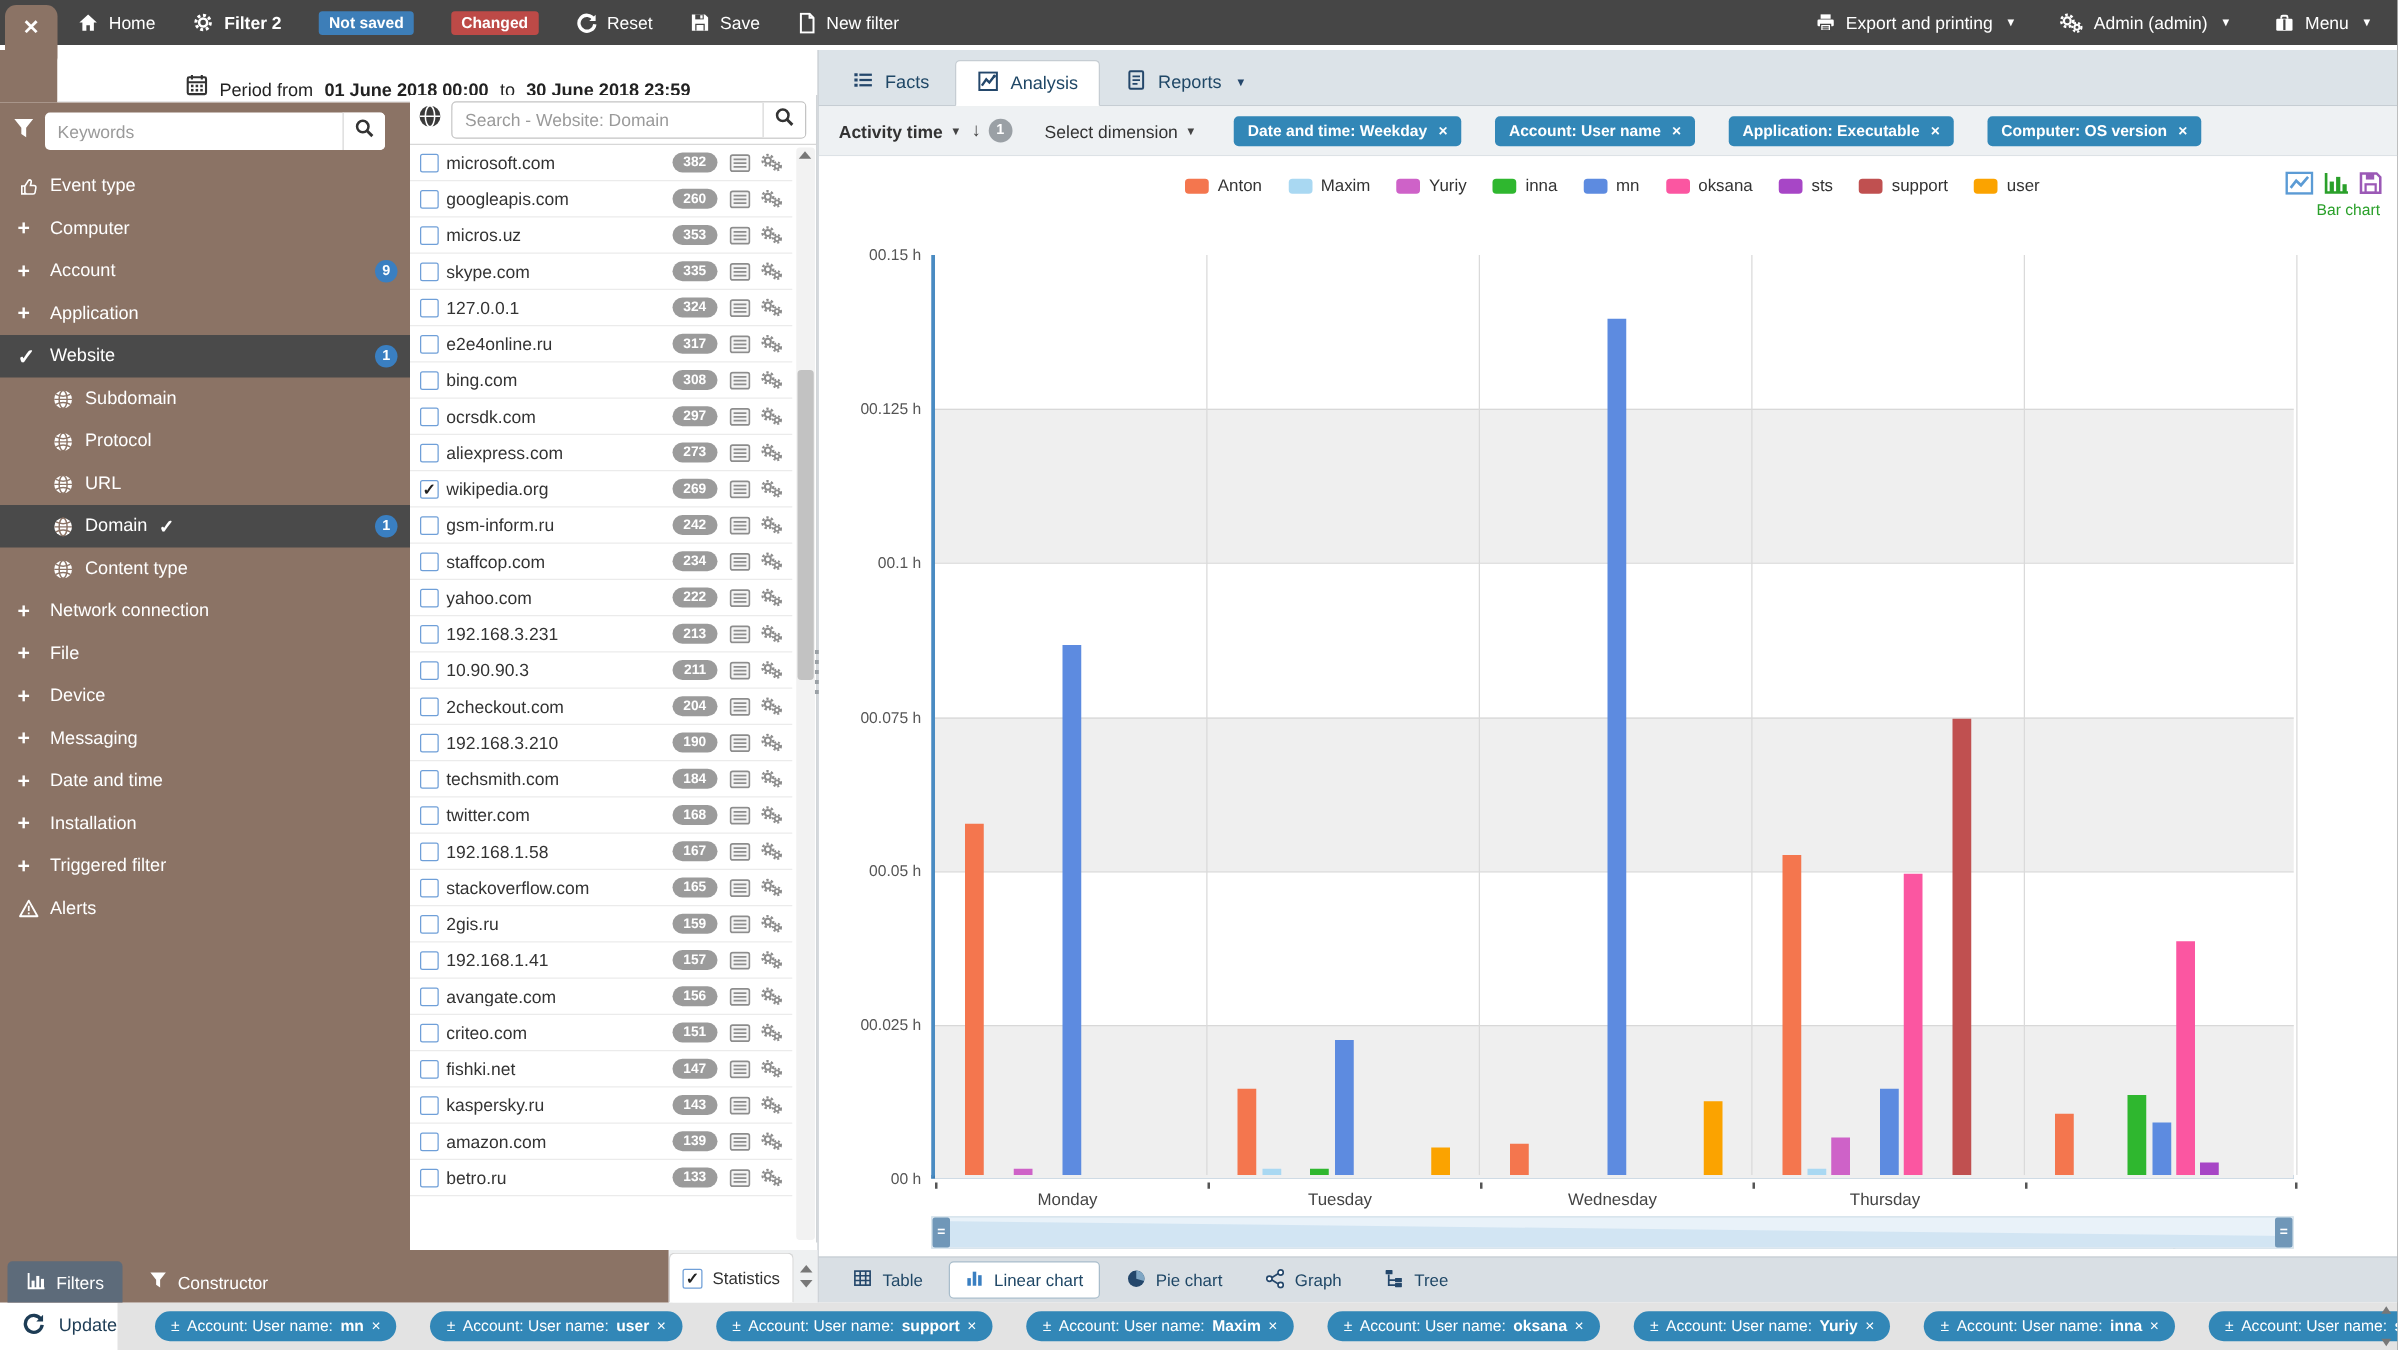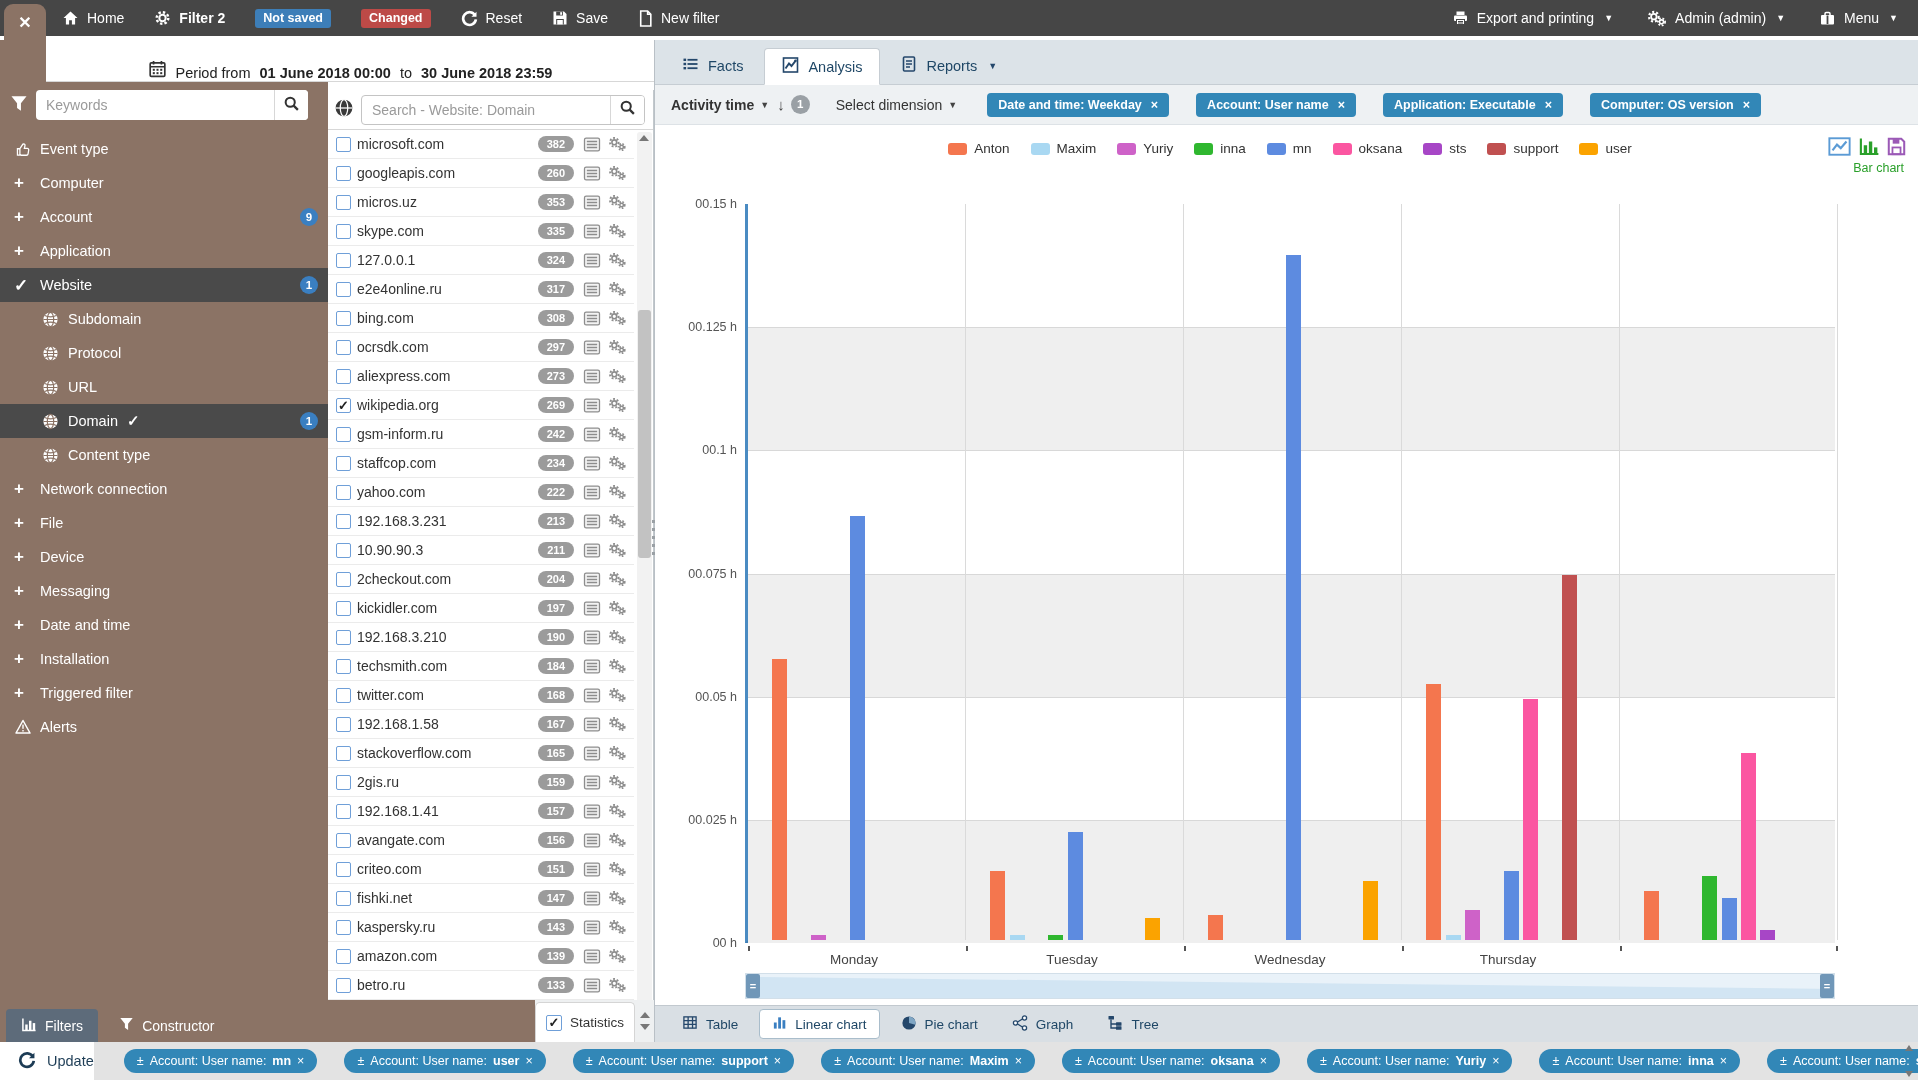--- a/index.html
+++ b/index.html
@@ -52,21 +52,21 @@
             border-radius:4px 4px 0 0; cursor:pointer; align-self:flex-end; }
   .lb-tab.active { background:#5d6b7a; }
   .stats-area { position:absolute; left:535px; top:1000px; width:119px; height:42px; background:#eef0f1; z-index:3; display:flex; }
   .stats-box { margin:2px 0 0 0; background:#fff; border:1px solid #d5d5d5; border-bottom:none; border-radius:5px 5px 0 0;
                display:flex; align-items:center; gap:8px; padding:0 10px; height:40px; font-size:13.5px; color:#333; }
   .mini-arrows { width:22px; display:flex; flex-direction:column; align-items:center; justify-content:center; gap:6px; }
   .tri-up { width:0; height:0; border-left:5px solid transparent; border-right:5px solid transparent; border-bottom:6px solid #777; cursor:pointer; }
   .tri-down { width:0; height:0; border-left:5px solid transparent; border-right:5px solid transparent; border-top:6px solid #777; cursor:pointer; }
 
   
-  .middle { position:absolute; left:328px; top:90px; width:326px; height:918px; background:#fff; border-right:1px solid #c2c8cc; }
+  .middle { position:absolute; left:328px; top:76px; width:326px; height:918px; background:#fff; border-right:1px solid #c2c8cc; }
   .search-row { height:40px; display:flex; align-items:center; gap:7px; padding:0 8px 0 6px; border-bottom:1px solid #d7d7d7; }
   .search-row .input-box { border:1px solid #c4c4c4; }
   .dlist { position:absolute; left:0; top:40px; width:306px; bottom:0; overflow:hidden; }
   .drow { height:29px; display:flex; align-items:center; border-bottom:1px solid #ebebeb; padding-left:8px; font-size:14px; color:#333; }
   .cbx { width:15px; height:15px; border:1px solid #6f9fd8; border-radius:2px; background:#fff; margin-right:6px; flex:none;
          display:flex; align-items:center; justify-content:center; font-size:13px; font-weight:bold; color:#222; cursor:pointer; }
   .dname { flex:1; white-space:nowrap; overflow:hidden; }
   .dcount { background:#9b9b9b; color:#fff; border-radius:10px; font-size:11px; font-weight:bold; padding:2px 9px; margin-right:9px; }
   .ricon { margin-right:7px; cursor:pointer; display:flex; }
   .mscroll { position:absolute; right:1px; top:42px; width:15px; bottom:2px; background:#f2f2f2; border-radius:3px; }
@@ -713,39 +713,20 @@
               <circle cx="6.3" cy="6.3" r="4.3" fill="none" stroke="#8d8d8d" stroke-width="1.9" stroke-dasharray="1.9 1.8"></circle>
               <circle cx="13.6" cy="11" r="1.8" fill="none" stroke="#8d8d8d" stroke-width="1.4"></circle>
               <circle cx="13.6" cy="11" r="3.2" fill="none" stroke="#8d8d8d" stroke-width="1.6" stroke-dasharray="1.6 1.5"></circle>
             </svg>
           </span>
         </div>
         <div class="drow">
           <div class="cbx"></div>
           <span class="dname">2checkout.com</span>
           <span class="dcount">204</span>
-          <span class="ricon">
-            <svg width="18" height="15" viewBox="0 0 16 14">
-              <rect x="1" y="1" width="14" height="12" rx="1.5" fill="#f4f4f4" stroke="#8d8d8d" stroke-width="1.2"></rect>
-              <path d="M3.2 4.2 H12.8 M3.2 7 H12.8 M3.2 9.8 H12.8" stroke="#8d8d8d" stroke-width="1.3"></path>
-            </svg>
-          </span>
-          <span class="ricon">
-            <svg width="19" height="16" viewBox="0 0 19 16">
-              <circle cx="6.3" cy="6.3" r="2.4" fill="none" stroke="#8d8d8d" stroke-width="1.6"></circle>
-              <circle cx="6.3" cy="6.3" r="4.3" fill="none" stroke="#8d8d8d" stroke-width="1.9" stroke-dasharray="1.9 1.8"></circle>
-              <circle cx="13.6" cy="11" r="1.8" fill="none" stroke="#8d8d8d" stroke-width="1.4"></circle>
-              <circle cx="13.6" cy="11" r="3.2" fill="none" stroke="#8d8d8d" stroke-width="1.6" stroke-dasharray="1.6 1.5"></circle>
-            </svg>
-          </span>
-        </div>
-        <div class="drow">
-          <div class="cbx"></div>
-          <span class="dname">kickidler.com</span>
-          <span class="dcount">197</span>
           <span class="ricon">
             <svg width="18" height="15" viewBox="0 0 16 14">
               <rect x="1" y="1" width="14" height="12" rx="1.5" fill="#f4f4f4" stroke="#8d8d8d" stroke-width="1.2"></rect>
               <path d="M3.2 4.2 H12.8 M3.2 7 H12.8 M3.2 9.8 H12.8" stroke="#8d8d8d" stroke-width="1.3"></path>
             </svg>
           </span>
           <span class="ricon">
             <svg width="19" height="16" viewBox="0 0 19 16">
               <circle cx="6.3" cy="6.3" r="2.4" fill="none" stroke="#8d8d8d" stroke-width="1.6"></circle>
               <circle cx="6.3" cy="6.3" r="4.3" fill="none" stroke="#8d8d8d" stroke-width="1.9" stroke-dasharray="1.9 1.8"></circle>

